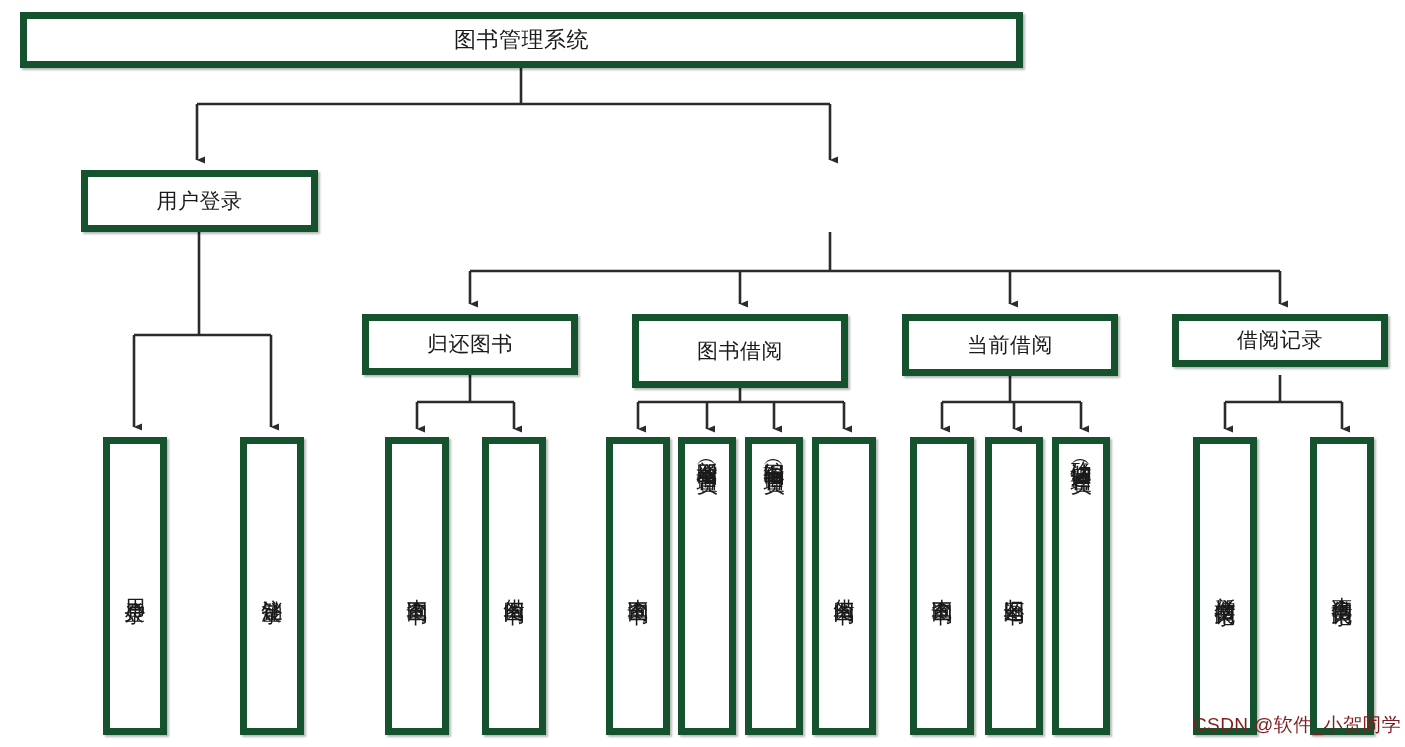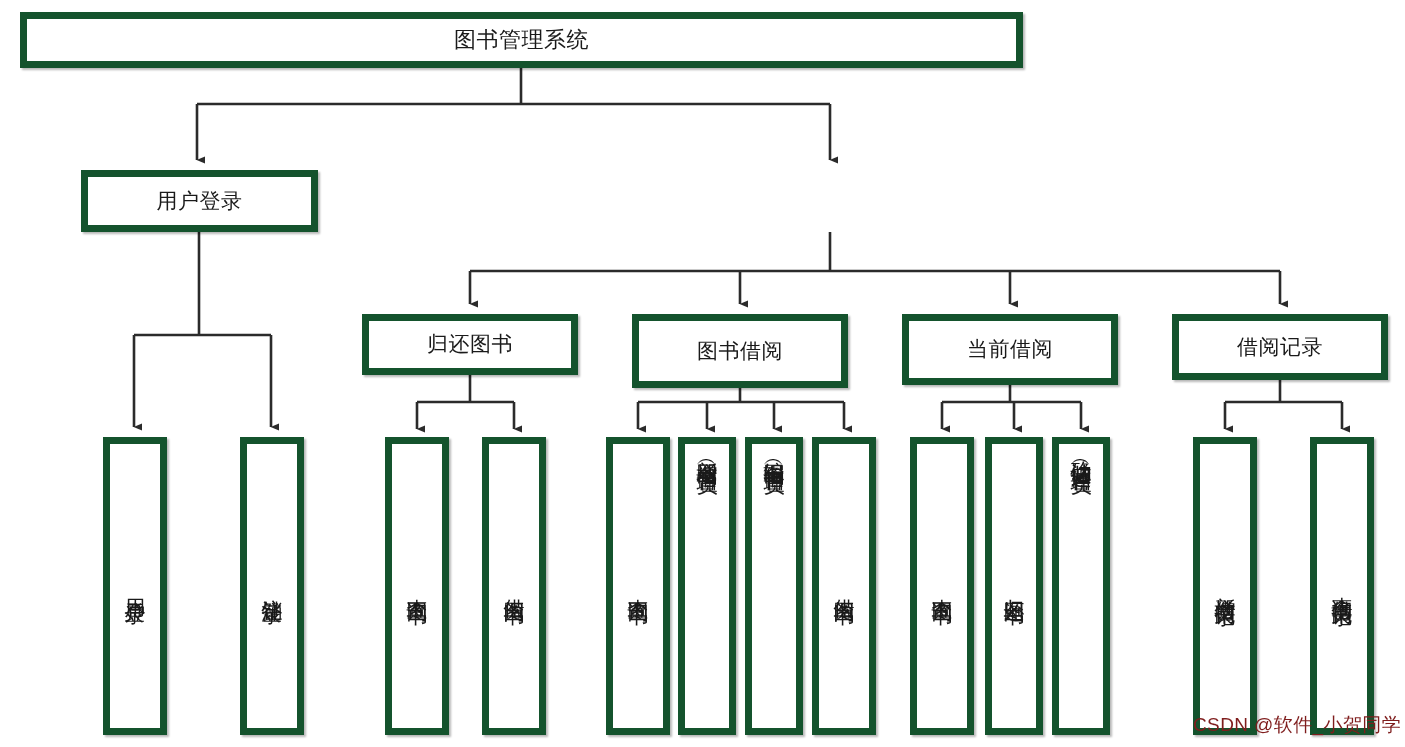--- a/index.html
+++ b/index.html
@@ -142,24 +142,24 @@
   <div class="node" style="left:81px; top:170px; width:237px; height:62px;">
     <span class="label">用户登录</span>
   </div>
 
   <div class="node" style="left:362px; top:314px; width:216px; height:61px;">
     <span class="label">归还图书</span>
   </div>
   <div class="node" style="left:632px; top:314px; width:216px; height:74px;">
     <span class="label">图书借阅</span>
   </div>
-  <div class="node" style="left:902px; top:314px; width:216px; height:71px;">
+  <div class="node" style="left:902px; top:314px; width:216px; height:62px;">
     <span class="label">当前借阅</span>
   </div>
-  <div class="node" style="left:1172px; top:314px; width:216px; height:66px;">
+  <div class="node" style="left:1172px; top:314px; width:216px; height:53px;">
     <span class="label">借阅记录</span>
   </div>
 
   <div class="node leaf centered" style="left:103px; top:437px; width:64px; height:298px;">
     <span class="label">用户登录</span>
   </div>
   <div class="node leaf centered" style="left:240px; top:437px; width:64px; height:298px;">
     <span class="label">注销登录</span>
   </div>
   <div class="node leaf centered" style="left:385px; top:437px; width:64px; height:298px;">

